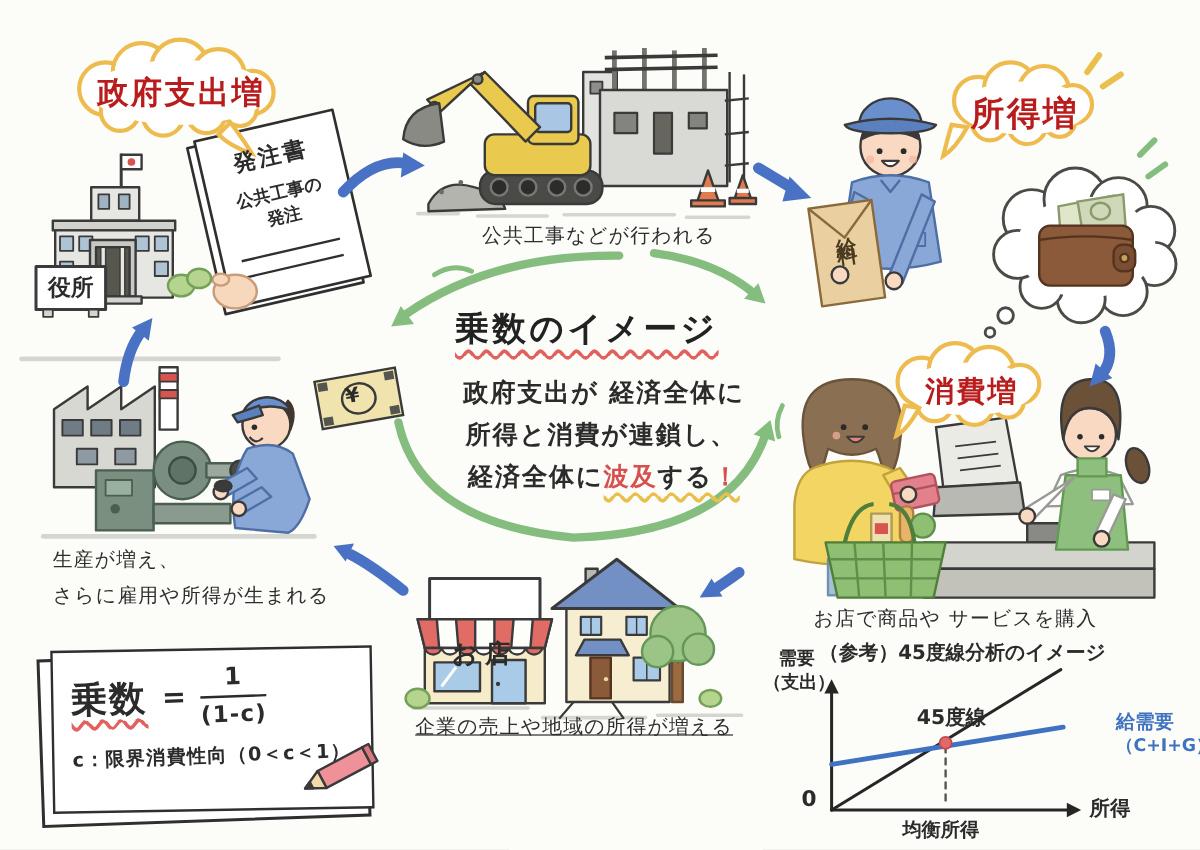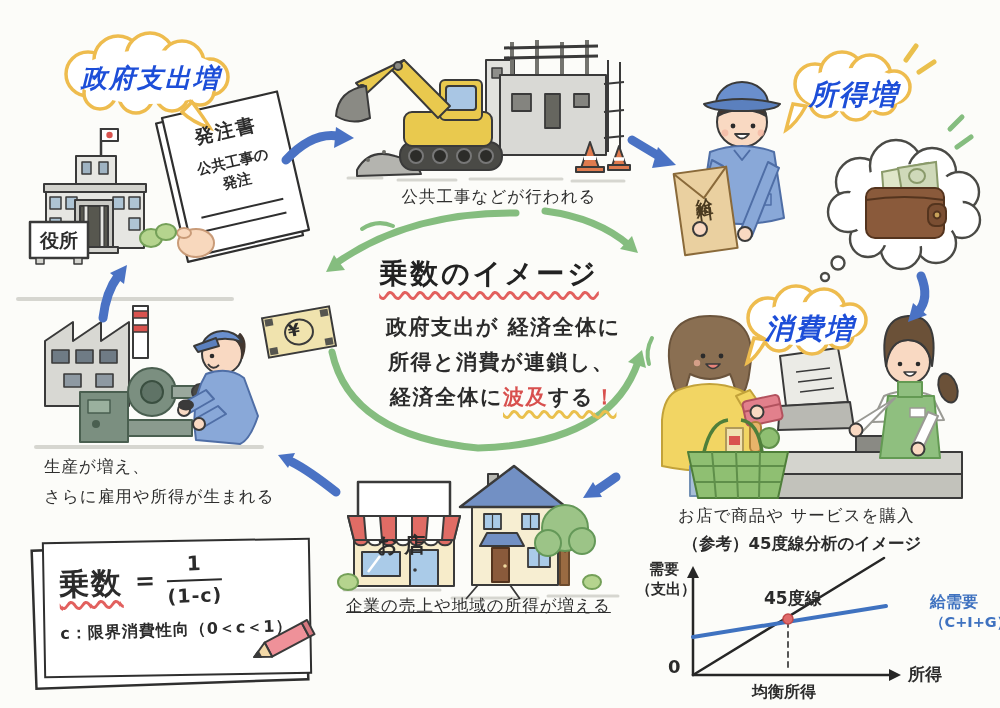--- a/index.html
+++ b/index.html
@@ -1,21 +1,21 @@
 <!DOCTYPE html>
 <html><head>
 <meta charset="utf-8">
 <style>
   html,body{margin:0;padding:0;background:#e8e8e4;}
   .stage{position:relative;width:1000px;height:708px;background:#fcfcf9;overflow:hidden;
          font-family:"DejaVu Sans","Liberation Sans",sans-serif;color:#2b2b2b;}
   .stage svg{position:absolute;left:0;top:0;}
   .txt{position:absolute;white-space:nowrap;line-height:1.25;}
   .ctr{text-align:center;}
-  .bubble-label{font-size:24px;font-weight:bold;letter-spacing:2px;color:#1d4ed8;font-style:italic;}
+  .bubble-label{font-size:24px;font-weight:bold;letter-spacing:2px;color:#b91c1c;}
   .caption{font-size:16.5px;font-weight:500;letter-spacing:1px;color:#2e2e2e;}
   .title-main{font-size:28px;font-weight:bold;letter-spacing:3px;color:#222;
     text-decoration:underline wavy #e2605e;text-decoration-thickness:3px;text-underline-offset:8px;}
   .center-line{font-size:21px;font-weight:600;letter-spacing:1.5px;color:#2b2b2b;}
   .red-word{color:#d8504e;}
   .wavy-yellow{text-decoration:underline wavy #eac04d;text-decoration-thickness:2.5px;text-underline-offset:6px;}
   .vertical{writing-mode:vertical-rl;}
   .board-row{display:flex;align-items:center;gap:12px;}
   .term{font-size:30px;font-weight:bold;letter-spacing:2px;
     text-decoration:underline wavy #e2605e;text-decoration-thickness:3px;text-underline-offset:7px;}
@@ -442,21 +442,21 @@
 </div>
 
 <div class="txt ctr" style="left:33px;top:229px;width:52px;font-size:19px;font-weight:bold;">役所</div>
 
 <div class="txt caption ctr" style="left:386px;top:187px;width:226px;">公共工事などが行われる</div>
 
 <div class="txt bubble-label ctr" style="left:800px;top:77px;width:108px;font-size:28px;">所得増</div>
 
 <div class="txt vertical" style="left:691px;top:184px;font-size:17px;font-weight:bold;letter-spacing:6px;transform:rotate(-8deg);color:#4a3a20;">給料</div>
 
-<div class="txt bubble-label ctr" style="left:754px;top:311px;width:112px;font-size:28px;">消費増</div>
+<div class="txt bubble-label ctr" style="left:754px;top:311px;width:112px;font-size:24px;">消費増</div>
 
 <div class="txt title-main ctr" style="left:372px;top:256px;width:234px;">乗数のイメージ</div>
 
 <div class="txt caption" style="left:678px;top:506px;">お店で商品や サービスを購入</div>
 <div class="txt center-line" style="left:386px;top:314px;">政府支出が 経済全体に</div>
 <div class="txt center-line" style="left:388px;top:349px;">所得と消費が連鎖し、</div>
 <div class="txt center-line" style="left:390px;top:384px;">
   <span>経済全体に</span><span class="wavy-yellow"><span class="red-word">波及</span><span>する</span><span class="red-word" style="font-weight:bold;">！</span></span>
 </div>
 
@@ -474,21 +474,21 @@
     <span class="num">1</span>
     <span class="den">(1-c)</span>
   </span>
 </div>
 <div class="txt note" style="left:60px;top:624px;transform:rotate(-2deg);transform-origin:top left;">c：限界消費性向（0＜c＜1）</div>
 
 <div class="txt ctr" style="left:362px;top:488px;width:84px;font-size:21px;font-weight:bold;letter-spacing:6px;margin-top:44px;">お店</div>
 <div class="txt caption" style="left:346px;top:596px;text-decoration:underline;">企業の売上や地域の所得が増える</div>
 
 <div class="txt gtxt ctr" style="left:668px;top:534px;width:268px;font-size:16.5px;">（参考）45度線分析のイメージ</div>
-<div class="txt gtxt ctr" style="left:636px;top:560px;width:56px;font-size:15px;line-height:1.3;">
+<div class="txt gtxt ctr" style="left:636px;top:539px;width:56px;font-size:15px;line-height:1.3;">
   <div>需要</div>
   <div>（支出）</div>
 </div>
 <div class="txt gtxt" style="left:668px;top:656px;font-size:18px;">0</div>
 <div class="txt gtxt" style="left:764px;top:576px;font-size:17px;margin-top:12px;">45度線</div>
 <div class="txt gtxt gblue" style="left:914px;top:592px;font-size:16px;line-height:1.3;">
   <div>給需要</div>
   <div style="font-size:14.5px;">（C+I+G）</div>
 </div>
 <div class="txt gtxt" style="left:752px;top:682px;font-size:16px;">均衡所得</div>

